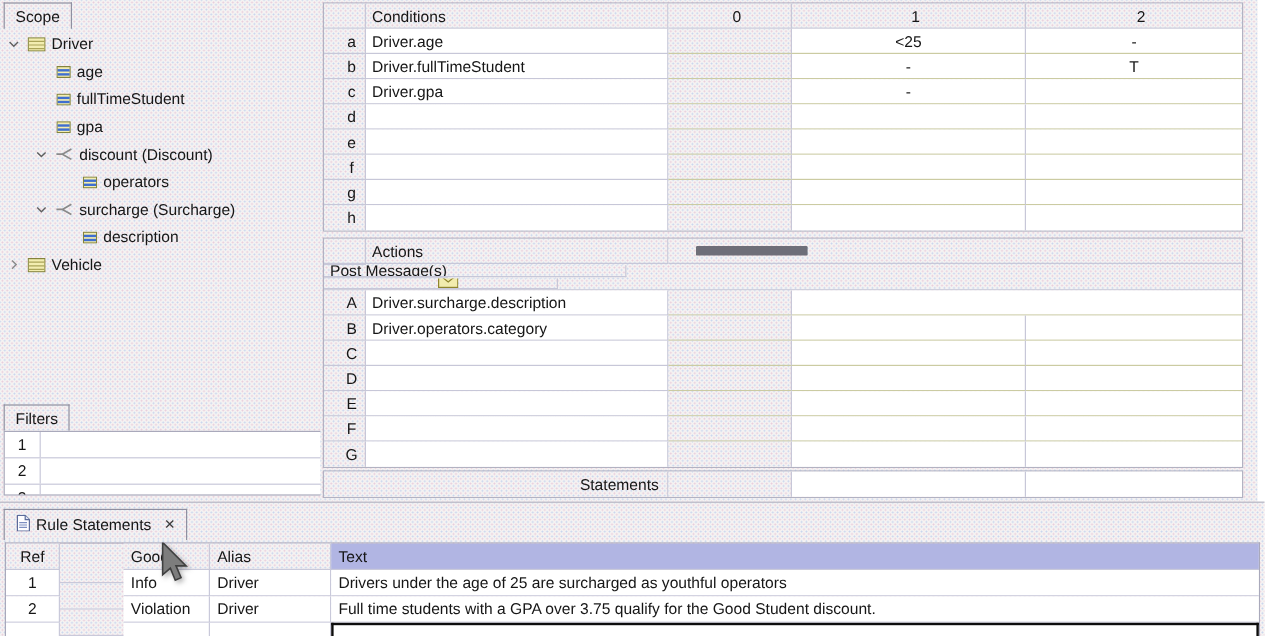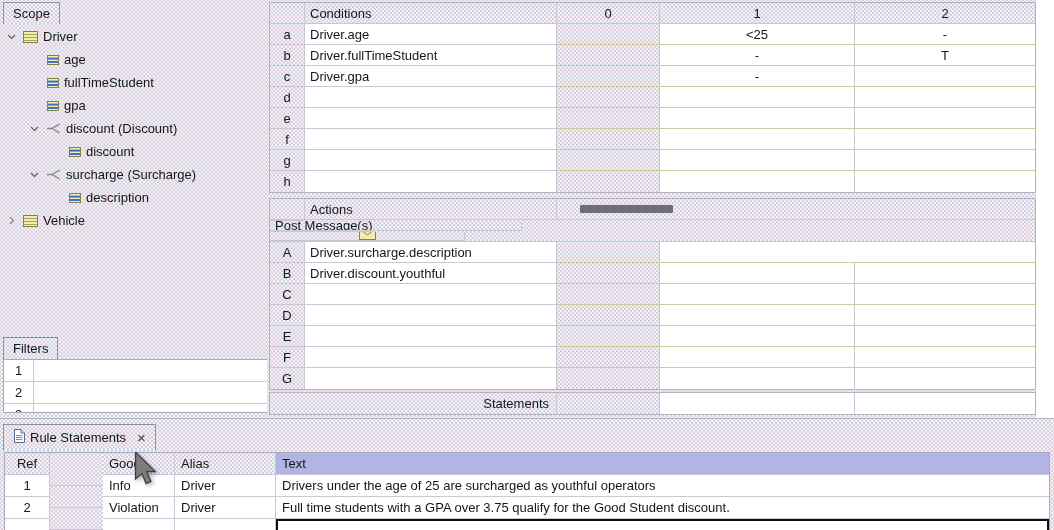--- a/index.html
+++ b/index.html
@@ -3,21 +3,21 @@
 <meta charset="utf-8">
 <style>
   html,body{margin:0;padding:0;background:#fff;}
   .app{position:relative;width:1054px;height:530px;overflow:hidden;
        font-family:"Liberation Sans","DejaVu Sans",sans-serif;font-size:13px;color:#161616;
        background:#fff;}
   
   .hz{background-color:#f5f3f2;
       background-image:radial-gradient(circle,rgba(222,168,200,.55) .7px,transparent .9px),
                        radial-gradient(circle,rgba(158,184,234,.55) .7px,transparent .9px);
-      background-size:4px 4px,4px 4px;background-position:0 0,2px 2px;}
+      background-size:4px 4px,4px 4px;background-position:0 0,2px 2px;padding-left:12px;}
   .wt{background:#fff;}
 
   
   .pane-left{position:absolute;left:0;top:0;width:284px;height:418px;border-right:1px solid #b5b5c2;overflow:hidden;}
   .tab{position:absolute;display:flex;align-items:center;gap:5px;height:22px;padding:0 9px;
        border:1px solid #8f8fa0;border-bottom:none;box-sizing:border-box;white-space:nowrap;}
   .scope-tab{left:3px;top:2px;}
   .tree{position:absolute;left:0;top:25px;width:100%;}
   .titem{display:flex;align-items:center;height:23px;gap:5px;}
   .chev{width:13px;display:flex;justify-content:center;align-items:center;}
@@ -144,21 +144,21 @@
         <span>discount (Discount)</span>
       </div>
       <div class="titem" style="padding-left:69px">
         <span class="ticon">
             <svg width="12" height="10" viewBox="0 0 12 10">
               <rect x="0.5" y="0.5" width="11" height="9" fill="#f2edb0" stroke="#83833d"></rect>
               <rect x="1" y="2.6" width="10" height="2" fill="#3f6ed0"></rect>
               <rect x="1" y="6" width="10" height="2" fill="#3f6ed0"></rect>
             </svg>
           </span>
-        <span>discount</span>
+        <span>operators</span>
       </div>
       <div class="titem" style="padding-left:28px">
         <span class="chev">
             <svg width="9" height="6" viewBox="0 0 9 6">
               <path d="M1 1 L4.5 4.5 L8 1" stroke="#5f5f5f" stroke-width="1.2" fill="none"></path>
             </svg>
           </span>
         <span class="ticon">
             <svg width="15" height="11" viewBox="0 0 15 11">
               <path d="M1 5.5 H6 M6 5.5 L13.5 1.2 M6 5.5 L13.5 9.8" stroke="#8a8a8a" stroke-width="1.4" fill="none"></path>
@@ -305,21 +305,21 @@
         </div>
       </div>
       <div class="grow">
         <div class="gc gletter hz">A</div>
         <div class="gc glabel wt">Driver.surcharge.description</div>
         <div class="gc gv0 hz vb"></div>
         <div class="gc gv2 wt vb"></div>
       </div>
       <div class="grow">
         <div class="gc gletter hz">B</div>
-        <div class="gc glabel wt">Driver.discount.youthful</div>
+        <div class="gc glabel wt">Driver.operators.category</div>
         <div class="gc gv0 hz vb"></div>
         <div class="gc gv1 wt vb"></div>
         <div class="gc gv2 wt vb"></div>
       </div>
       <div class="grow">
         <div class="gc gletter hz">C</div>
         <div class="gc glabel wt"></div>
         <div class="gc gv0 hz vb"></div>
         <div class="gc gv1 wt vb"></div>
         <div class="gc gv2 wt vb"></div>

